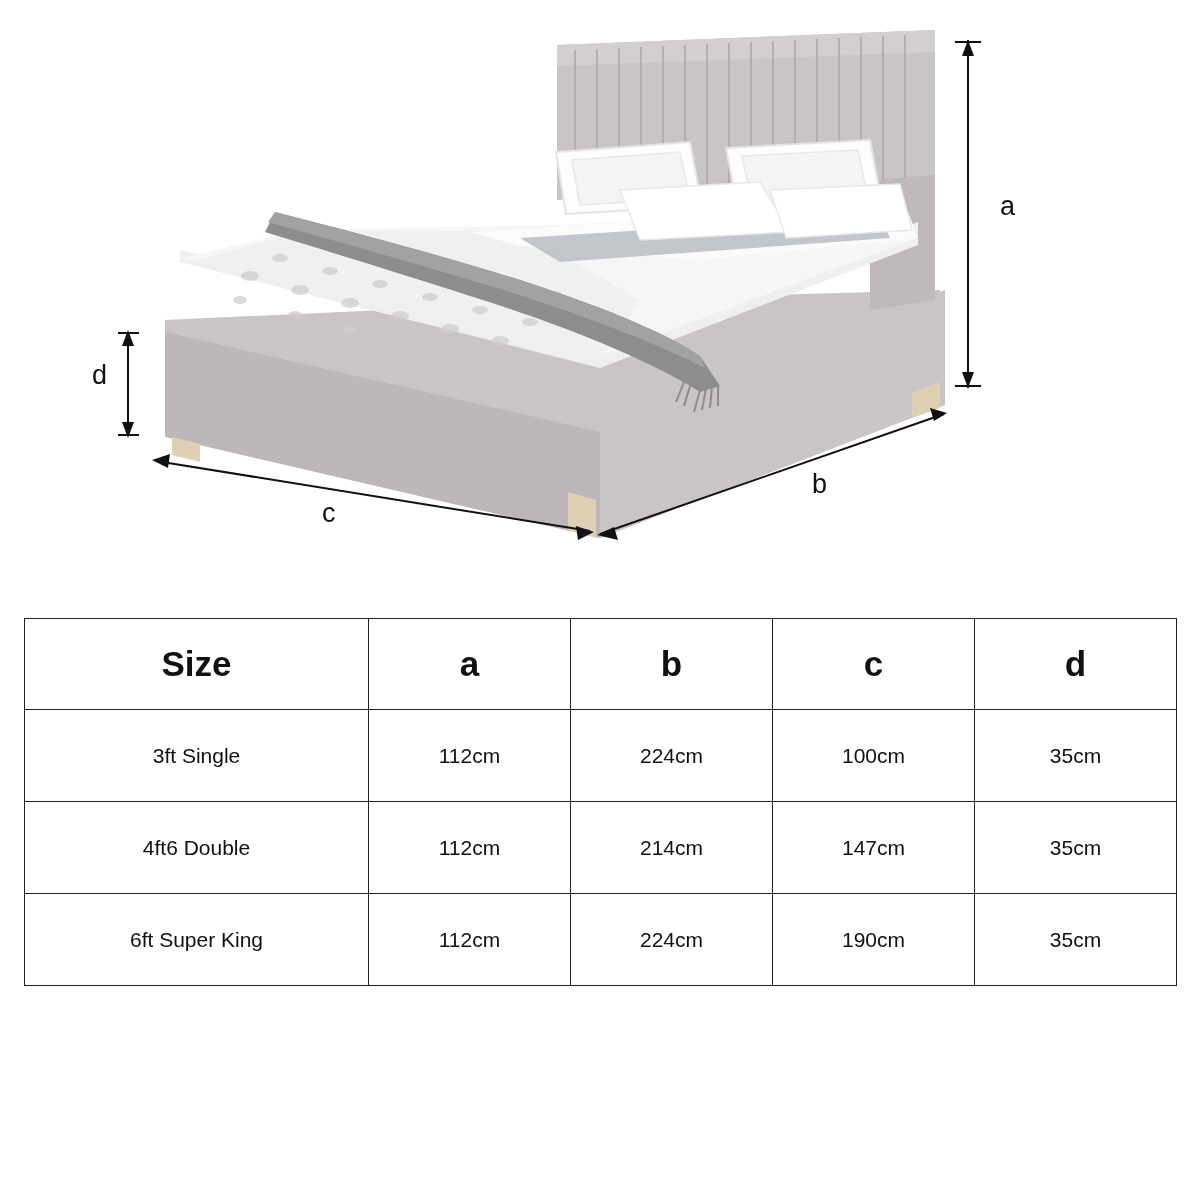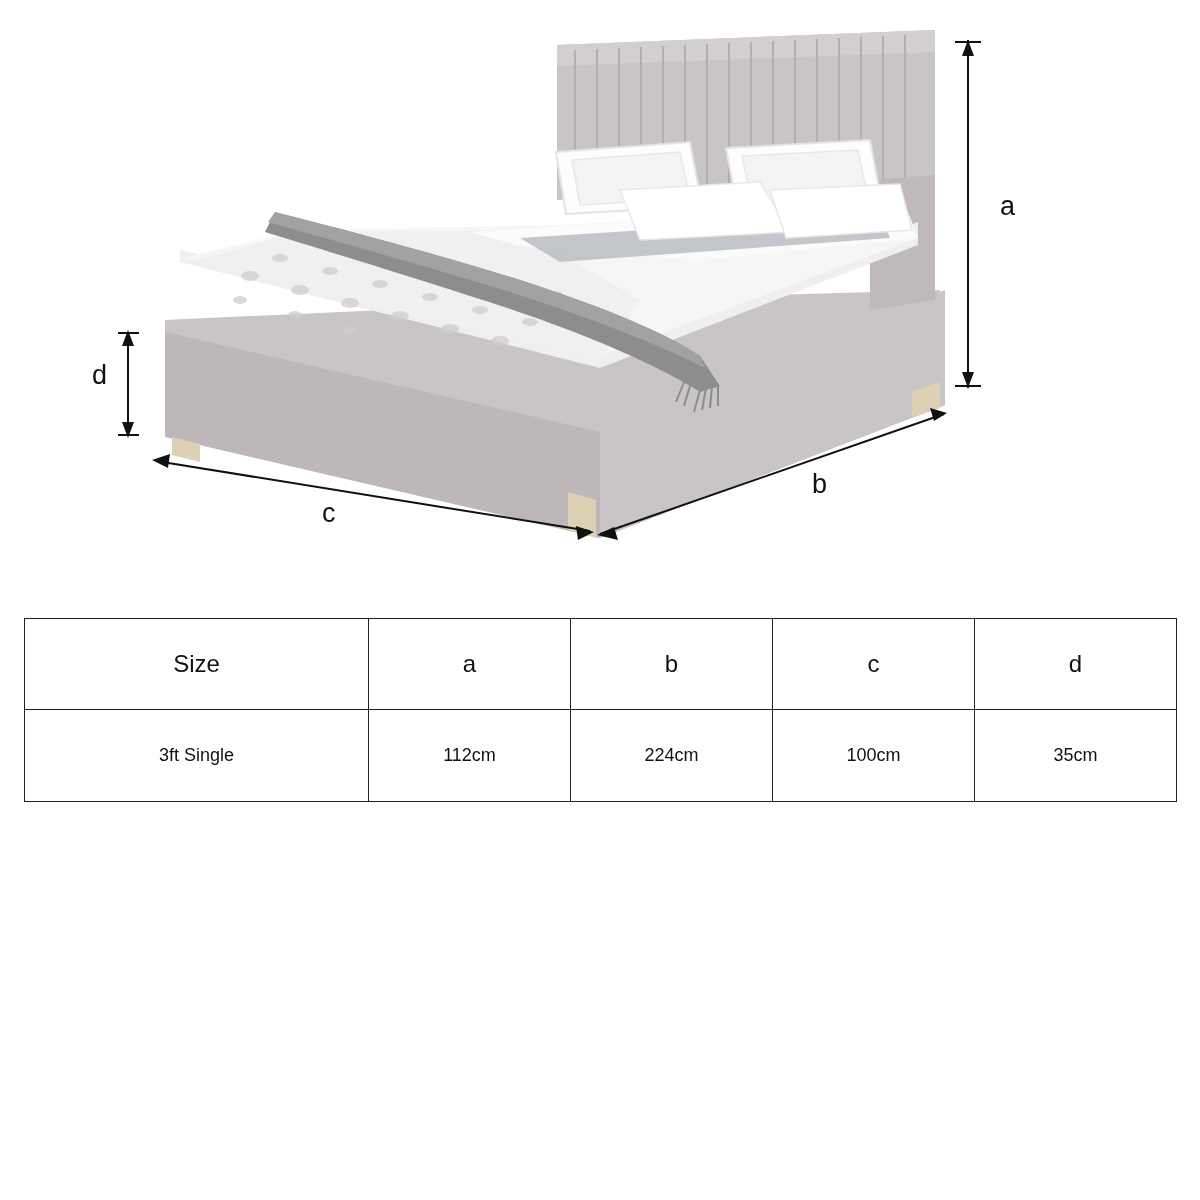--- a/index.html
+++ b/index.html
@@ -57,27 +57,27 @@
   table.size-table th,
   table.size-table td {
     border: 1px solid #231f20;
     text-align: center;
     vertical-align: middle;
     font-family: "Liberation Sans", sans-serif;
     color: #111111;
   }
   table.size-table th {
     height: 88px;
-    font-size: 24px;
-    font-weight: normal;
+    font-size: 35px;
+    font-weight: bold;
     margin-top: 33px;
   }
   table.size-table td {
     height: 89px;
-    font-size: 18px;
+    font-size: 21px;
     font-weight: normal;
   }
   col.c-size { width: 344px; }
   col.c-a    { width: 202px; }
   col.c-b    { width: 202px; }
   col.c-c    { width: 202px; }
   col.c-d    { width: 202px; }
 </style>
 </head>
 <body>
@@ -241,15 +241,29 @@
       </tr>
     </thead>
     <tbody>
       <tr>
         <td>3ft Single</td>
         <td>112cm</td>
         <td>224cm</td>
         <td>100cm</td>
         <td>35cm</td>
       </tr>
+      <tr>
+        <td>4ft6 Double</td>
+        <td>112cm</td>
+        <td>214cm</td>
+        <td>147cm</td>
+        <td>35cm</td>
+      </tr>
+      <tr>
+        <td>6ft Super King</td>
+        <td>112cm</td>
+        <td>224cm</td>
+        <td>190cm</td>
+        <td>35cm</td>
+      </tr>
     </tbody>
   </table>
 </div>
 
 </body></html>

